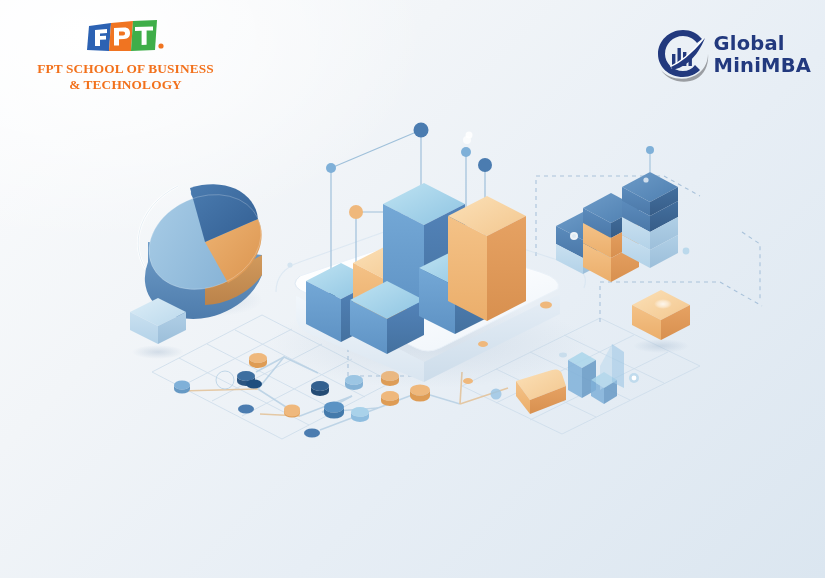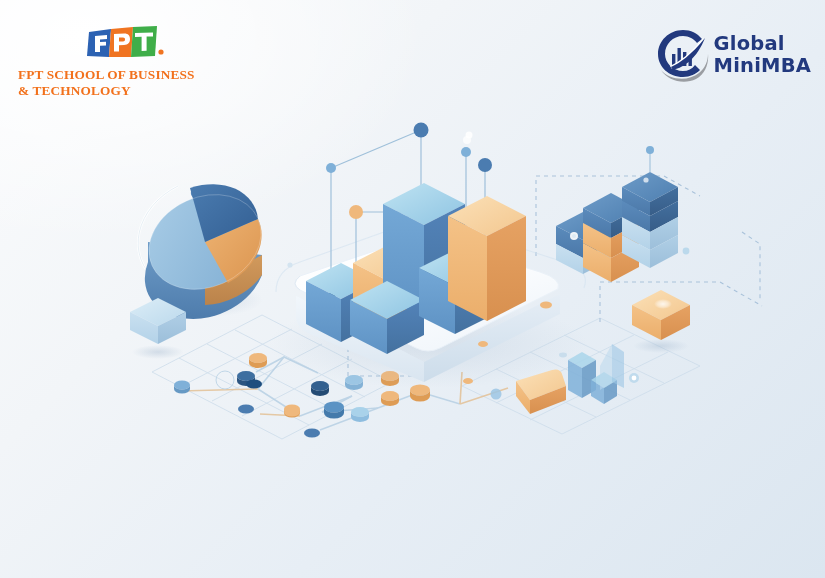--- a/index.html
+++ b/index.html
@@ -14,22 +14,23 @@
     overflow: hidden;
     font-family: "Liberation Sans", sans-serif;
     background:
       radial-gradient(ellipse 70% 60% at 10% 6%, #ffffff 0%, rgba(255,255,255,0) 60%),
       linear-gradient(135deg, #fbfcfd 0%, #f2f5f8 32%, #e7eef5 62%, #dbe6f0 100%);
   }
   
   #fpt-brand {
     position: absolute;
     left: 18px;
-    top: 26px;
+    top: 20px;
     width: 215px;
+    text-align: center;
   }
   #fpt-logo-wrap {
     display: block;
     margin: 0 auto 7px auto;
     width: 86px;
     height: 34px;
   }
   #fpt-school-text {
     color: #F2711C;
     font-family: "Liberation Serif", serif;

